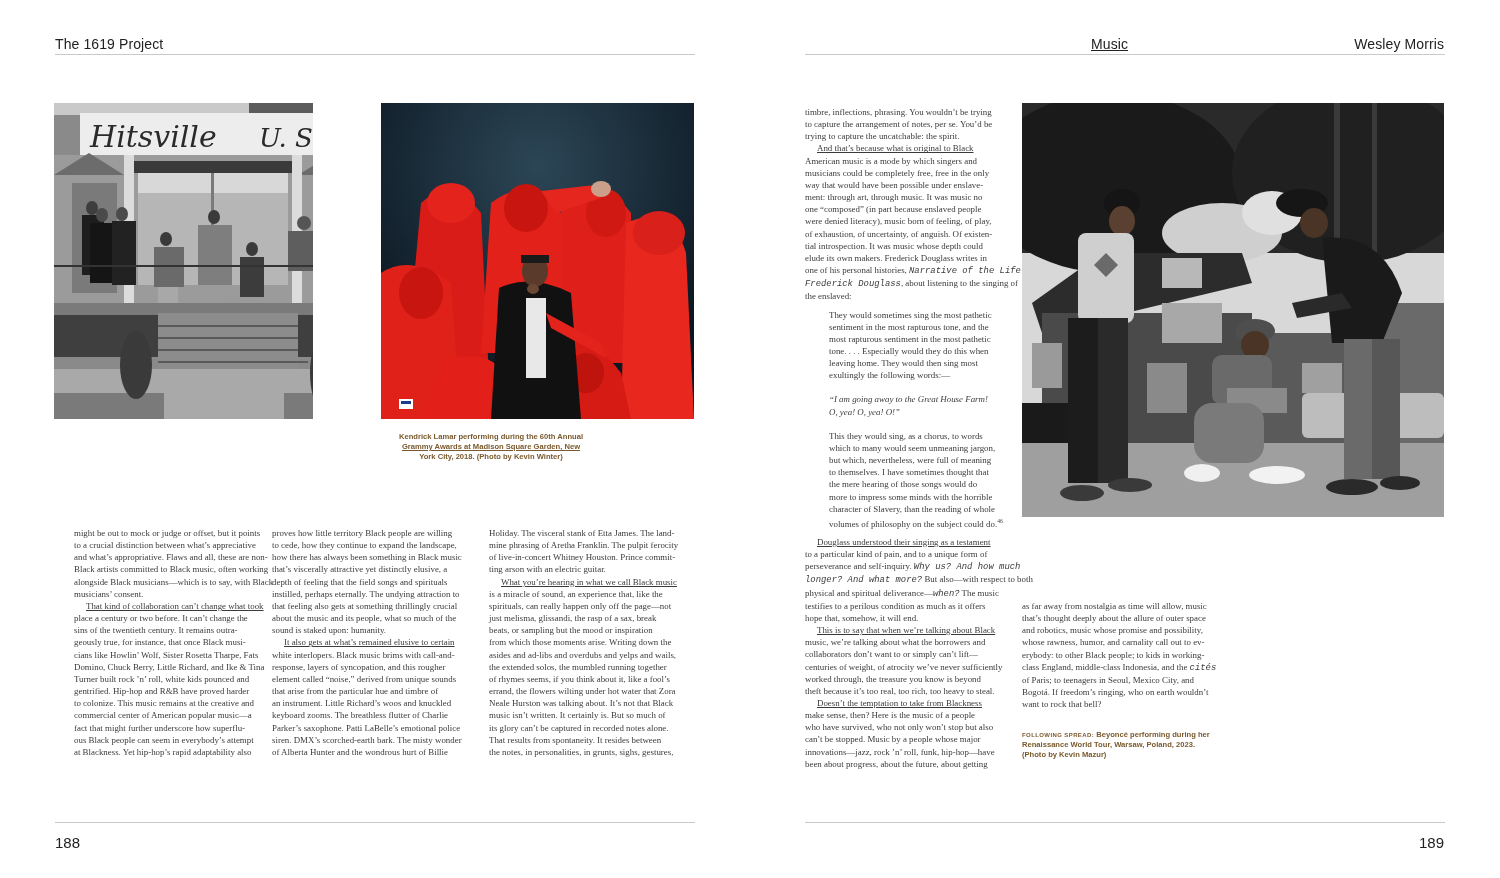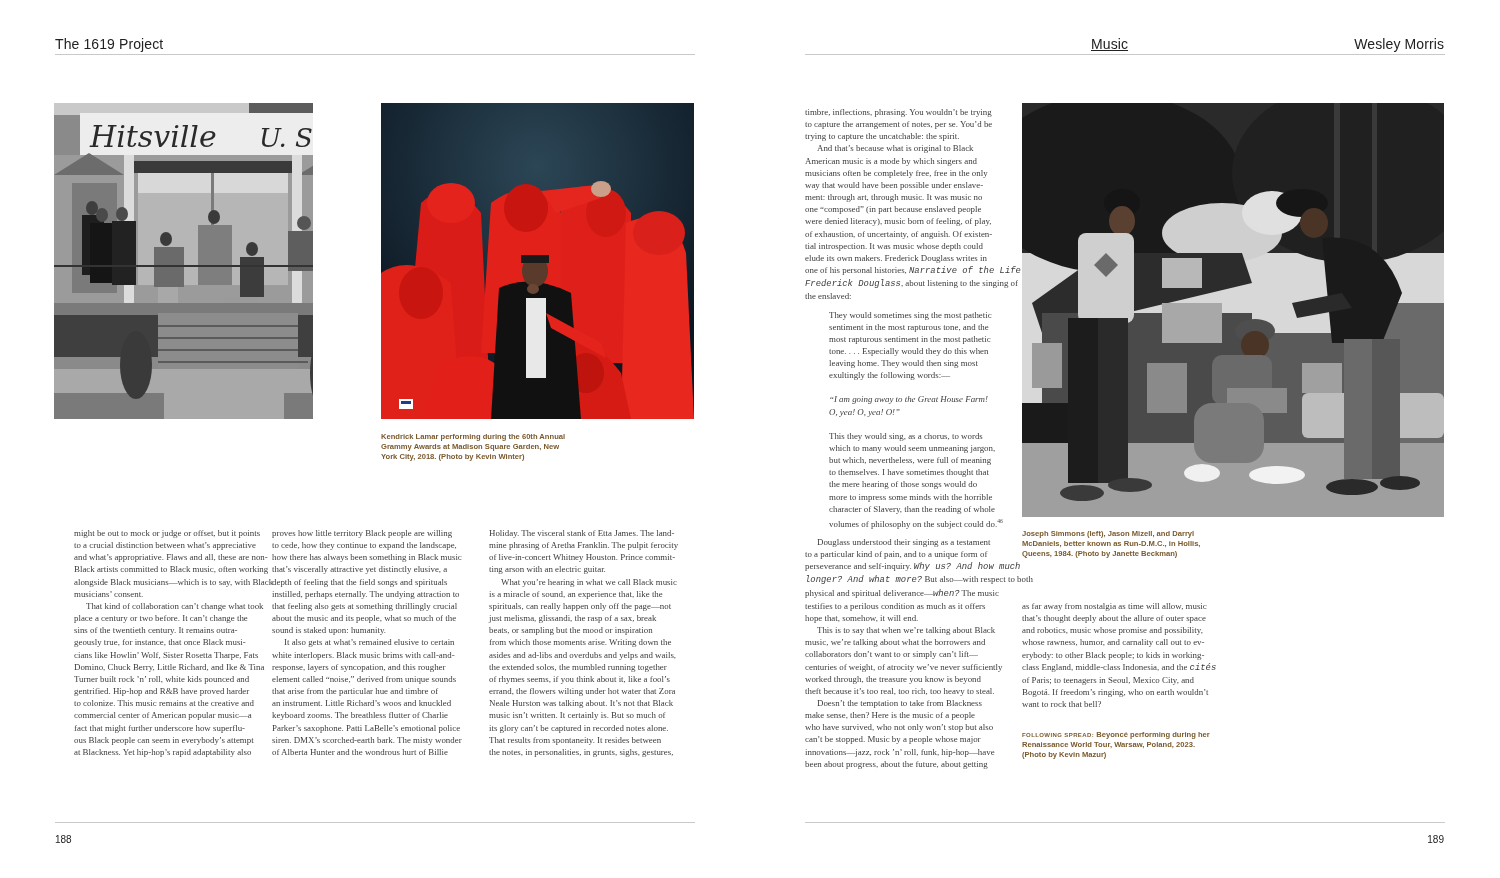--- a/index.html
+++ b/index.html
@@ -6,30 +6,30 @@
   html, body { width: 1500px; height: 878px; background: #ffffff; overflow: hidden; }
   body { position: relative; font-family: "Liberation Serif", "DejaVu Serif", serif; color: #3a3a3a; }
 
   .page { position: absolute; top: 0; height: 878px; }
   .page-left { left: 0; width: 750px; }
   .page-right { left: 750px; width: 750px; }
 
   .running-head { position: absolute; top: 36px; font-family: "Liberation Sans", "DejaVu Sans", sans-serif; font-size: 14px; color: #222; letter-spacing: 0.1px; }
   .rule { position: absolute; height: 1px; background: #c9c9c9; }
 
-  .folio { position: absolute; top: 834px; font-family: "Liberation Sans", "DejaVu Sans", sans-serif; font-size: 10px; color: #222; }
+  .folio { position: absolute; top: 834px; font-family: "Liberation Sans", "DejaVu Sans", sans-serif; font-size: 15px; color: #222; }
 
   .photo { position: absolute; overflow: hidden; }
 
   .caption { position: absolute; font-family: "Liberation Sans", "DejaVu Sans", sans-serif; font-size: 7.6px; line-height: 10px; color: #7a5a2e; font-weight: bold; }
   .caption .smallcaps { font-size: 6px; letter-spacing: 0.4px; text-transform: uppercase; }
 
   .col { position: absolute; font-size: 8.9px; line-height: 12.15px; color: #3b3b3b; text-align: left; }
   .col .line { display: block; white-space: nowrap; }
-  .col .ind { padding-left: 12px; }
+  .col .ind { padding-left: 12px; text-decoration: underline; }
   .col em { font-style: italic; font-family: Liberation Mono, monospace; }
 
   .blockquote { padding-left: 24px; }
   .blockquote .gap { height: 12px; }
   sup { font-size: 5.5px; vertical-align: super; }
 </style>
 </head>
 <body>
 
 <div class="page page-left">
@@ -124,23 +124,23 @@
       <ellipse cx="154" cy="168" rx="13" ry="16" fill="#5a3a2a"></ellipse>
       <rect x="140" y="152" width="28" height="8" fill="#1a1a1a"></rect>
       <ellipse cx="152" cy="186" rx="6" ry="5" fill="#6a4634"></ellipse>
 
       <path d="M165,210 L220,240 L225,255 L170,225 Z" fill="#e5231d"></path>
       <rect x="18" y="296" width="14" height="10" fill="#ffffff"></rect>
       <rect x="20" y="298" width="10" height="3" fill="#1e3c8c"></rect>
     </svg>
   </div>
 
-  <div class="caption" style="left:381px; top:432px; width:220px;">
+  <div class="caption" style="left:381px; top:432px; width:220px;text-align:center;">
     <span class="line" style="display:block;">Kendrick Lamar performing during the 60th Annual</span>
-    <span class="line" style="display:block;">Grammy Awards at Madison Square Garden, New</span>
+    <span class="line" style="display:block;text-decoration:underline;">Grammy Awards at Madison Square Garden, New</span>
     <span class="line" style="display:block;">York City, 2018. (Photo by Kevin Winter)</span>
   </div>
 
   <div class="col" id="lcol0" style="left:55px; top:527px; width:210px;margin-left:19px;">
       <span class="line">might be out to mock or judge or offset, but it points</span>
       <span class="line">to a crucial distinction between what’s appreciative</span>
       <span class="line">and what’s appropriative. Flaws and all, these are non-</span>
       <span class="line">Black artists committed to Black music, often working</span>
       <span class="line">alongside Black musicians—which is to say, with Black</span>
       <span class="line">musicians’ consent.</span>
@@ -212,21 +212,21 @@
   <div class="running-head" style="right:56px;">Wesley Morris</div>
   <div class="rule" style="left:55px; width:640px; top:54px;"></div>
 
   <div class="col" style="left:55px; top:106px; width:215px;">
     <div id="rtop">
         <span class="line">timbre, inflections, phrasing. You wouldn’t be trying</span>
         <span class="line">to capture the arrangement of notes, per se. You’d be</span>
         <span class="line">trying to capture the uncatchable: the spirit.</span>
         <span class="line ind">And that’s because what is original to Black</span>
         <span class="line">American music is a mode by which singers and</span>
-        <span class="line">musicians often be completely free, free in the only</span>
+        <span class="line">musicians could be completely free, free in the only</span>
         <span class="line">way that would have been possible under enslave-</span>
         <span class="line">ment: through art, through music. It was music no</span>
         <span class="line">one “composed” (in part because enslaved people</span>
         <span class="line">were denied literacy), music born of feeling, of play,</span>
         <span class="line">of exhaustion, of uncertainty, of anguish. Of existen-</span>
         <span class="line">tial introspection. It was music whose depth could</span>
         <span class="line">elude its own makers. Frederick Douglass writes in</span>
         <span class="line">one of his personal histories, <em>Narrative of the Life of</em></span>
         <span class="line"><em>Frederick Douglass</em>, about listening to the singing of</span>
         <span class="line">the enslaved:</span>
@@ -328,25 +328,20 @@
       <ellipse cx="292" cy="120" rx="14" ry="15" fill="#4a3426"></ellipse>
       <path d="M300,135 Q360,130 380,190 L360,240 L310,240 Z" fill="#1a1a1a"></path>
       <path d="M270,200 L320,190 L330,205 L275,215 Z" fill="#2a2a2a"></path>
       <rect x="322" y="236" width="28" height="140" fill="#6a6a6a"></rect>
       <rect x="350" y="236" width="28" height="140" fill="#575757"></rect>
       <ellipse cx="330" cy="384" rx="26" ry="8" fill="#2a2a2a"></ellipse>
       <ellipse cx="378" cy="380" rx="20" ry="7" fill="#2a2a2a"></ellipse>
     </svg>
   </div>
 
-  <div class="caption" style="left:272px; top:529px; width:220px;">
-    <span class="line" style="display:block;">Joseph Simmons (left), Jason Mizell, and Darryl</span>
-    <span class="line" style="display:block;">McDaniels, better known as Run-D.M.C., in Hollis,</span>
-    <span class="line" style="display:block;">Queens, 1984. (Photo by Janette Beckman)</span>
-  </div>
 
   <div class="col" id="rright" style="left:272px; top:600px; width:215px;">
       <span class="line">as far away from nostalgia as time will allow, music</span>
       <span class="line">that’s thought deeply about the allure of outer space</span>
       <span class="line">and robotics, music whose promise and possibility,</span>
       <span class="line">whose rawness, humor, and carnality call out to ev-</span>
       <span class="line">erybody: to other Black people; to kids in working-</span>
       <span class="line">class England, middle-class Indonesia, and the <em>cités</em></span>
       <span class="line">of Paris; to teenagers in Seoul, Mexico City, and</span>
       <span class="line">Bogotá. If freedom’s ringing, who on earth wouldn’t</span>

